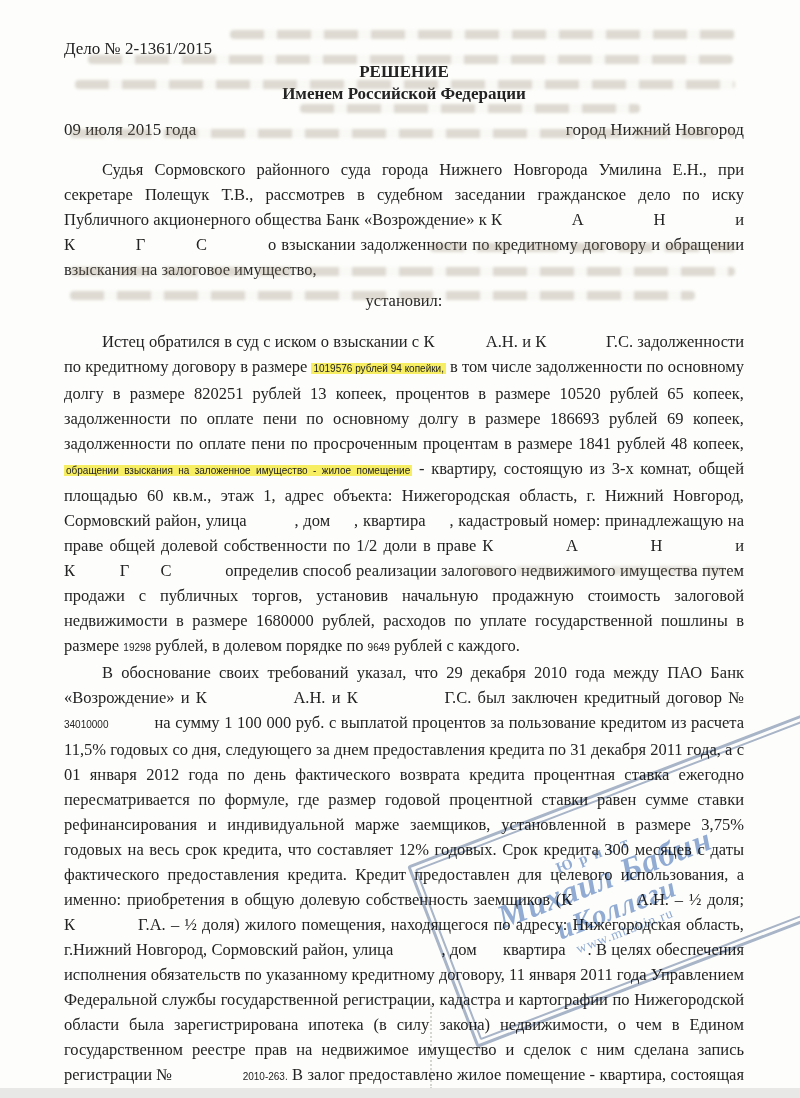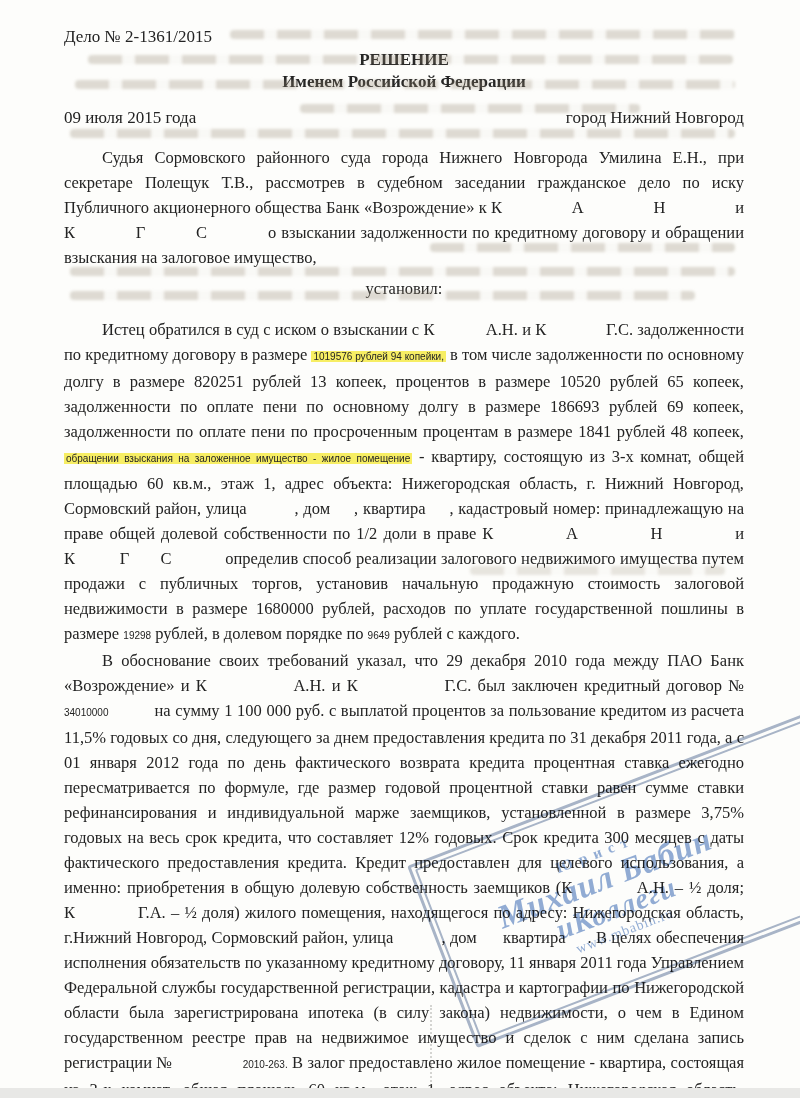--- a/index.html
+++ b/index.html
@@ -11,21 +11,21 @@
   }
   html,body{margin:0;padding:0;}
   body{
     width:800px;height:1098px;overflow:hidden;position:relative;
     background:var(--paper);
     font-family:"Liberation Serif","DejaVu Serif",serif;
     color:var(--ink);
   }
   .page{
     position:absolute;inset:0;
-    padding:26px 56px 0 64px;
+    padding:38px 56px 0 64px;
     box-sizing:border-box;
   }
   
   .bleed-line{
     position:absolute;height:9px;border-radius:4px;
     background:repeating-linear-gradient(90deg,
       rgba(150,138,115,.30) 0 34px, rgba(150,138,115,.04) 34px 47px);
     filter:blur(1.6px);
     pointer-events:none;
   }

